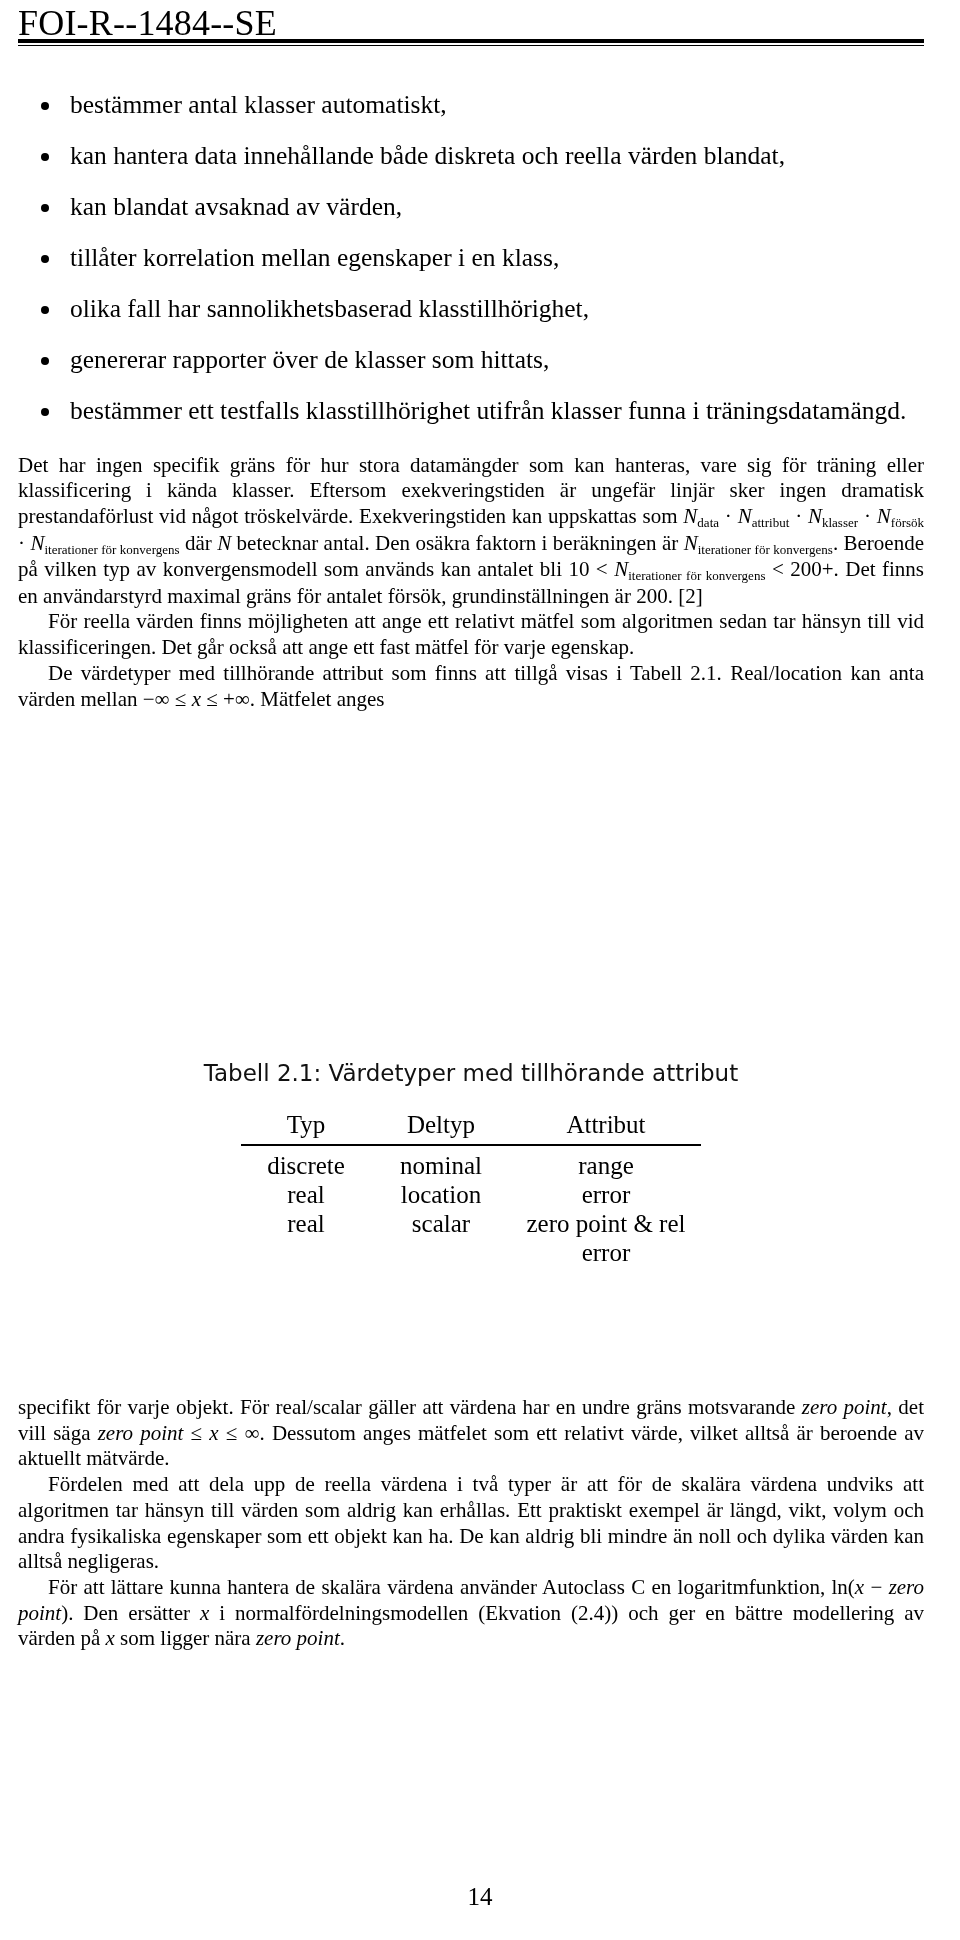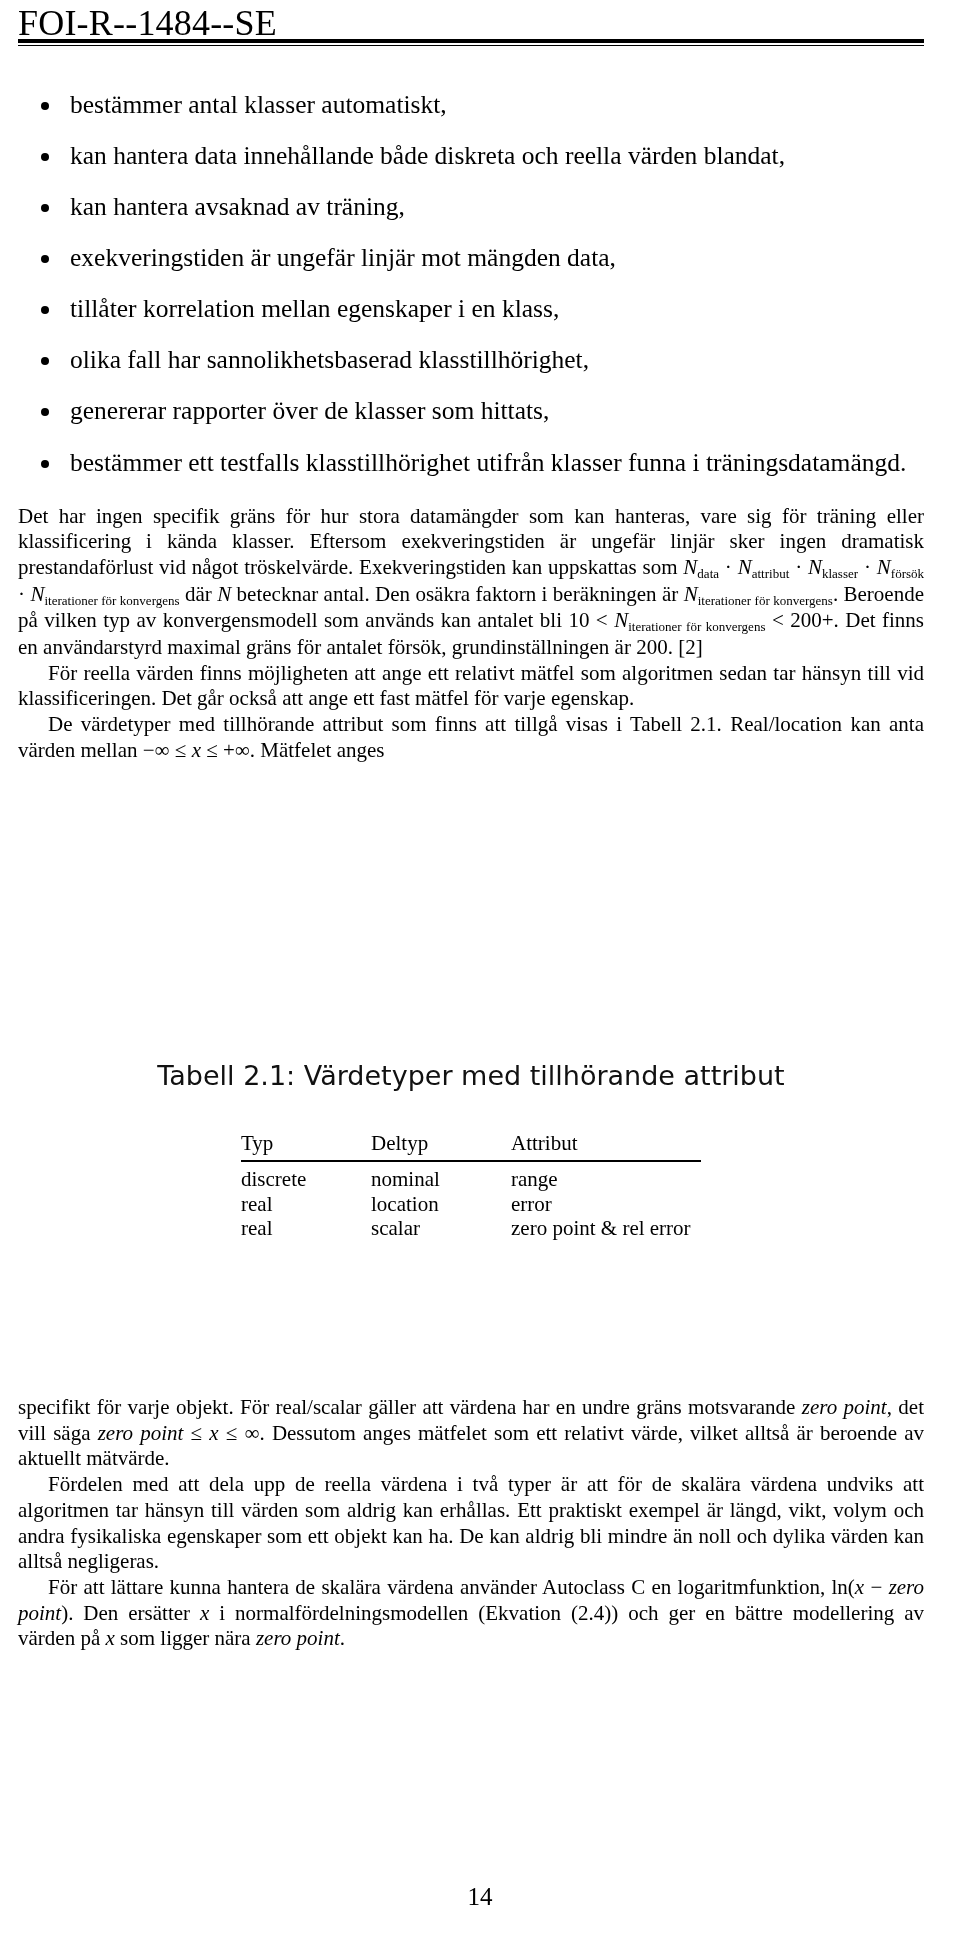--- a/index.html
+++ b/index.html
@@ -45,25 +45,25 @@
 
   .math { font-family:"Liberation Serif","DejaVu Serif",serif; font-style:italic; }
   sub.sub { font-size:0.62em; font-style:normal; vertical-align:-0.28em; letter-spacing:0; }
   .it { font-style:italic; }
   .nb { white-space:nowrap; }
 
   
   .table-float { position:absolute; left:18px; top:1060px; width:906px; }
   .tbl-caption {
     font-family:"DejaVu Sans","Liberation Sans",sans-serif;
-    font-size:27px; text-align:center; margin-bottom:40px; color:#111;
+    font-size:23px; text-align:center; margin-bottom:24px; color:#111;
   }
   table.vt { border-collapse:collapse; margin:0 auto; }
   table.vt td, table.vt th {
-    font-weight:normal; text-align:left; font-size:21px; line-height:1.16;
+    font-weight:normal; text-align:center; font-size:25px; line-height:1.16;
     padding:0 0 0 0; vertical-align:baseline;
   }
   table.vt th { padding-bottom:5px; }
   table.vt thead tr { border-bottom:2.5px solid #000; }
   table.vt tbody tr:first-child td { padding-top:5px; }
   table.vt .c1 { width:130px; }
   table.vt .c2 { width:140px; }
   table.vt .c3 { width:190px; }
 
   
@@ -91,25 +91,21 @@
       <li>
           <span class="dot"></span>
           <span class="li-text">bestämmer antal klasser automatiskt,</span>
         </li>
       <li>
           <span class="dot"></span>
           <span class="li-text">kan hantera data innehållande både diskreta och reella värden blandat,</span>
         </li>
       <li>
           <span class="dot"></span>
-          <span class="li-text">kan hantera avsaknad av träning,</span>
-        </li>
-      <li>
-          <span class="dot"></span>
-          <span class="li-text">exekveringstiden är ungefär linjär mot mängden data,</span>
+          <span class="li-text">kan blandat avsaknad av värden,</span>
         </li>
       <li>
           <span class="dot"></span>
           <span class="li-text">tillåter korrelation mellan egenskaper i en klass,</span>
         </li>
       <li>
           <span class="dot"></span>
           <span class="li-text">olika fall har sannolikhetsbaserad klasstillhörighet,</span>
         </li>
       <li>

